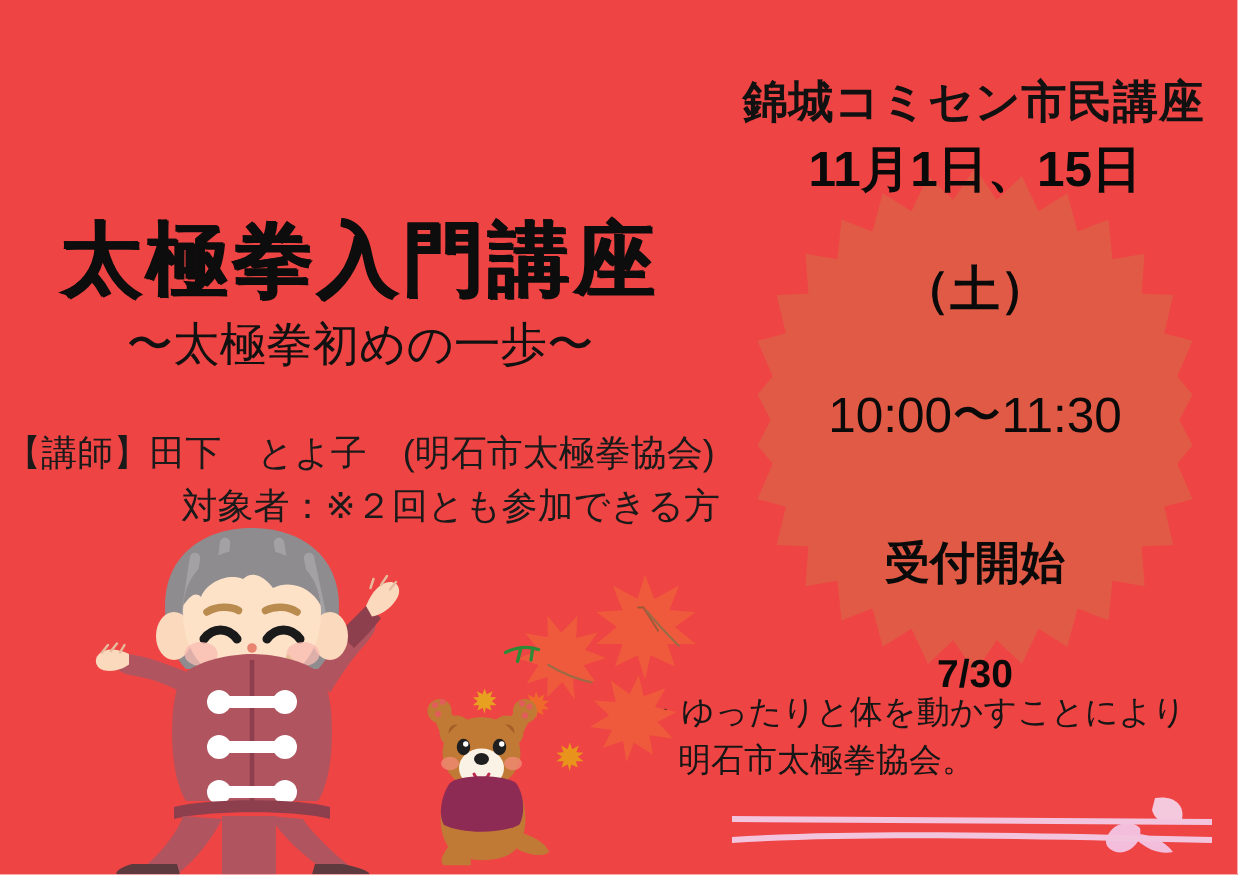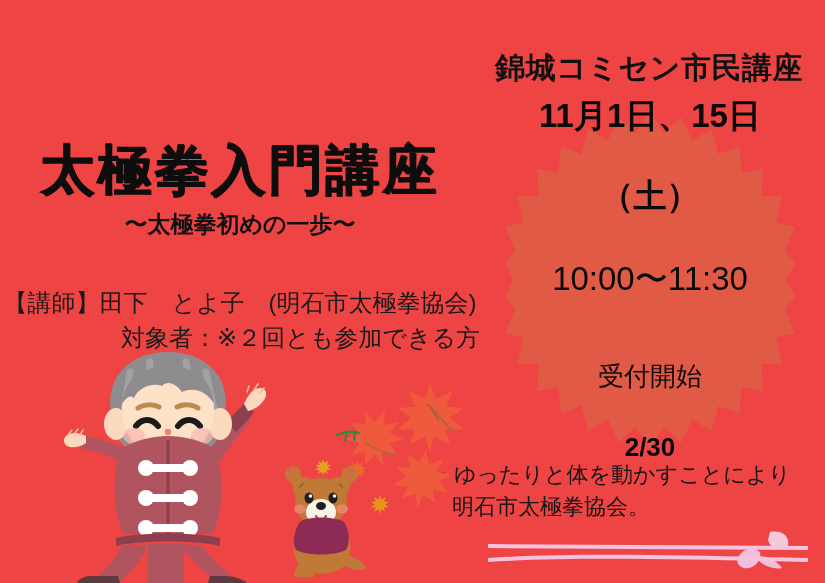--- a/index.html
+++ b/index.html
@@ -30,33 +30,33 @@
 
   
   .title-block {
     position: absolute;
     left: 0;
     top: 146px;
     width: 480px;
     text-align: center;
   }
   .main-title {
-    font-family: Liberation Mono, monospace;
+    font-family: Liberation Serif, serif;
     font-size: 54px;
     font-weight: bold;
     color: #0d0d0d;
     letter-spacing: 3px;
     line-height: 1.02;
     text-shadow: 1px 1px 0 #0d0d0d, -0.5px 0.5px 0 #0d0d0d;
     white-space: nowrap;
   }
   .sub-title {
     margin-top: 8px;
-    font-size: 23px;
-    font-weight: bold;
+    font-size: 31px;
+    font-weight: normal;
     color: #111111;
     letter-spacing: 0px;
     white-space: nowrap;
   }
 
   
   .info-block {
     position: absolute;
     left: 0;
     top: 286px;
@@ -122,22 +122,22 @@
     line-height: 1.2;
   }
   .badge-time {
     font-size: 33px;
     font-weight: normal;
     line-height: 1.2;
     margin-top: 4px;
     white-space: nowrap;
   }
   .badge-open-label {
-    font-size: 26px;
-    font-weight: normal;
+    font-size: 30px;
+    font-weight: bold;
     margin-top: 22px;
     line-height: 1.2;
   }
   .badge-open-date {
     font-size: 26px;
     font-weight: bold;
     line-height: 1.2;
   }
 
   
@@ -203,21 +203,21 @@
     <div class="info-line second">対象者：※２回とも参加できる方</div>
   </div>
 
   <div class="badge-wrap">
     <div class="badge-star"></div>
     <div class="badge-text">
       <div class="badge-date">11月1日、15日</div>
       <div class="badge-day">（土）</div>
       <div class="badge-time">10:00〜11:30</div>
       <div class="badge-open-label">受付開始</div>
-      <div class="badge-open-date">2/30</div>
+      <div class="badge-open-date">7/30</div>
     </div>
   </div>
 
   <div class="note-block">
     <div class="note-line">・ゆったりと体を動かすことにより</div>
     <div class="note-line second">明石市太極拳協会。</div>
   </div>
 
   <svg class="divider" viewBox="0 0 350 48">
     <path d="M300 4 C312 2 320 8 318 18 C310 24 300 20 298 12 Z" fill="#f5c9dd"></path>

